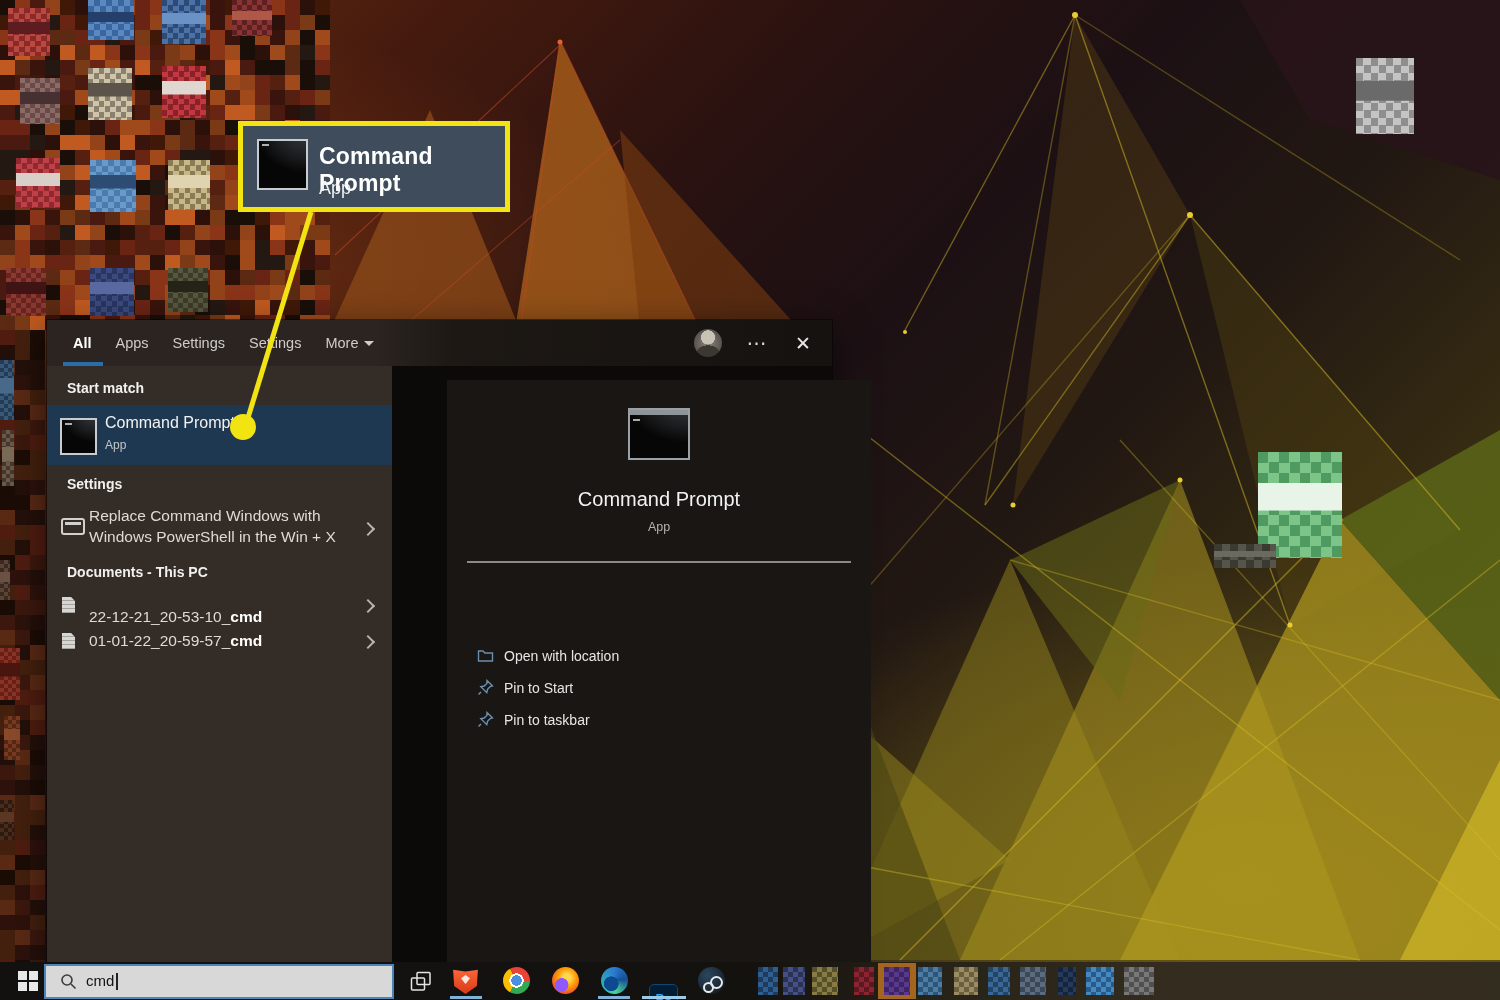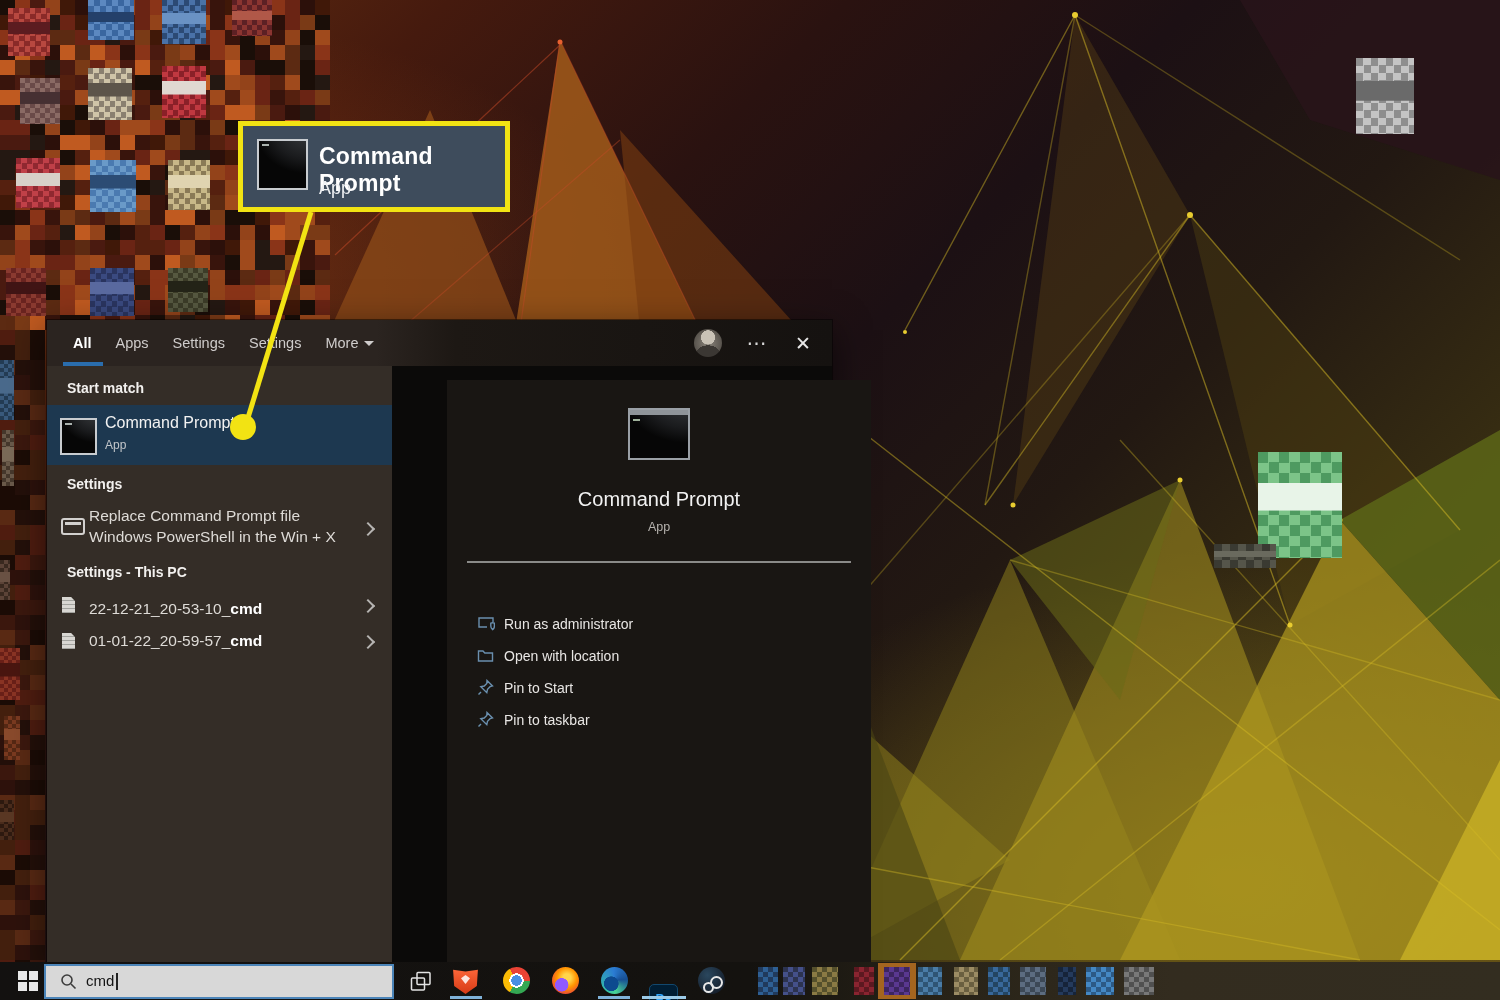--- a/index.html
+++ b/index.html
@@ -848,59 +848,50 @@
             <span class="marks"></span>
           </div>
         <div class="bm-title">Command Prompt</div>
         <div class="bm-sub">App</div>
       </div>
 
       <div class="sec-h" style="top:110px;">Settings</div>
       <div class="row" style="top:136px;height:56px;">
         <span class="setico" style="top:16px;"></span>
         <span class="txt" style="top:3px;line-height:21px;">
-          <span>Replace Command Prompt file</span><br>
+          <span>Replace Command Windows with</span><br>
           <span>Windows PowerShell in the Win + X</span>
         </span>
         <span class="chev" style="top:22px;"></span>
       </div>
 
-      <div class="sec-h" style="top:198px;">Settings - This PC</div>
+      <div class="sec-h" style="top:198px;">Documents - This PC</div>
 
       <div class="row" style="top:222px;height:36px;">
         <span class="docico" style="top:9px;"></span>
-        <span class="txt" style="top:12px;"><span>22-12-21_20-53-10_</span><b>cmd</b><span></span></span>
+        <span class="txt" style="top:20px;"><span>22-12-21_20-53-10_</span><b>cmd</b><span></span></span>
         <span class="chev" style="top:13px;"></span>
       </div>
       <div class="row" style="top:258px;height:36px;">
         <span class="docico" style="top:9px;"></span>
         <span class="txt" style="top:8px;"><span>01-01-22_20-59-57_</span><b>cmd</b><span></span></span>
         <span class="chev" style="top:13px;"></span>
       </div>
     </div>
 
     <div class="right-frame">
       <div class="preview">
         <div class="cmdico big" style="left:181px;top:28px;width:58px;height:48px;">
           <b class="tbar"></b>
           <span class="marks"></span>
         </div>
         <div class="pv-title">Command Prompt</div>
         <div class="pv-sub">App</div>
         <div class="divider"></div>
 
-        <div class="action" style="top:228px;">
-          <svg width="18" height="17" viewBox="0 0 18 17">
-              <g fill="none" stroke="#6a8fae" stroke-width="1.4">
-                <path d="M10 12H2V3h14v4"></path>
-                <path d="M13.8 8.2c1.2-.6 2.4-.6 3.6 0v2.8c0 1.8-.9 3-1.8 3.6-.9-.6-1.8-1.8-1.8-3.6z"></path>
-              </g>
-            </svg>
-          <span class="lbl">Run as administrator</span>
-        </div>
         <div class="action" style="top:260px;">
           <svg width="17" height="17" viewBox="0 0 17 17">
               <g fill="none" stroke="#6a8fae" stroke-width="1.4">
                 <path d="M1.5 4h4.5l1.8 2h7.7v8H1.5z"></path>
               </g>
             </svg>
           <span class="lbl">Open with location</span>
         </div>
         <div class="action" style="top:292px;">
           <svg width="17" height="17" viewBox="0 0 17 17">

